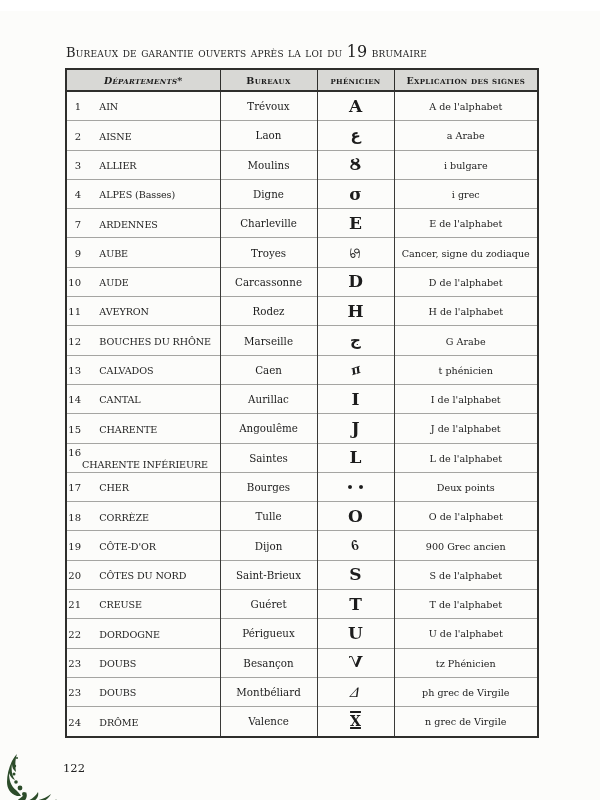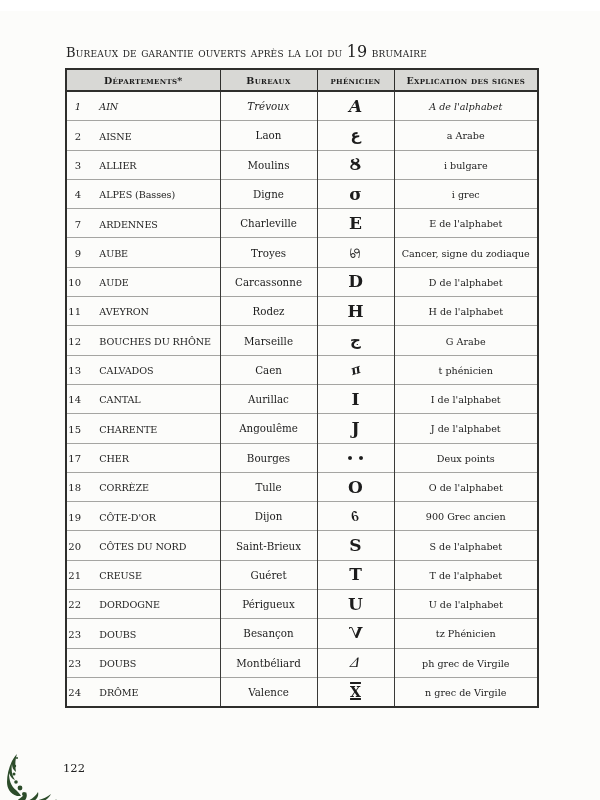--- a/index.html
+++ b/index.html
@@ -30,31 +30,31 @@
 
   th {
     background:var(--header-bg, #d8d8d5);
     font-variant:small-caps; font-weight:bold;
     font-size:9.5px; letter-spacing:0.3px;
     height:20px; text-align:center;
     border-bottom:2px solid #2e2e2c;
     border-left:1px solid #2e2e2c;
     padding:0 2px;
   }
-  th:first-child { border-left:none; }
+  th:first-child { border-left:none;font-style:italic; }
 
   td {
     height:28.3px; padding:0;
     border-left:1px solid #3a3a38;
     border-top:1px solid #a5a5a2;
     text-align:center; vertical-align:middle;
     font-size:10.5px;
   }
   td:first-child { border-left:none; text-align:left; }
-  tbody tr:first-child td { border-top:none;font-style:italic; }
+  tbody tr:first-child td { border-top:none; }
 
   .num {
     display:inline-block; width:14px; text-align:right;
     font-size:10px; vertical-align:middle;
   }
   .dept-name {
     display:inline-block; margin-left:15px;
     font-size:9.6px; letter-spacing:-0.1px;
     vertical-align:middle; white-space:nowrap;
   }
@@ -306,20 +306,35 @@
         <span class="bureau">Angoulême</span>
       </td>
       <td>
         <span class="sign letter">J</span>
       </td>
       <td>
         <span class="expl">J de l'alphabet</span>
       </td>
     </tr>
 
+    <tr>
+      <td>
+        <span class="num">16</span>
+        <span class="dept-name">CHARENTE INFÉRIEURE</span>
+      </td>
+      <td>
+        <span class="bureau">Saintes</span>
+      </td>
+      <td>
+        <span class="sign letter">L</span>
+      </td>
+      <td>
+        <span class="expl">L de l'alphabet</span>
+      </td>
+    </tr>
 
     <tr>
       <td>
         <span class="num">17</span>
         <span class="dept-name">CHER</span>
       </td>
       <td>
         <span class="bureau">Bourges</span>
       </td>
       <td>

